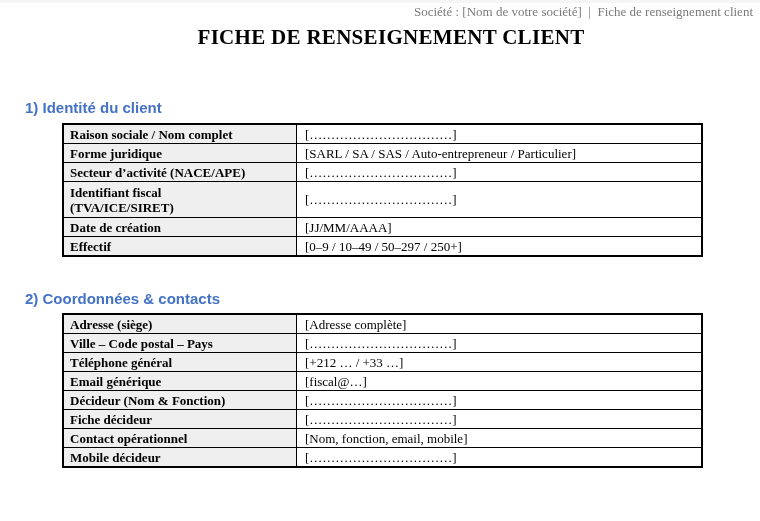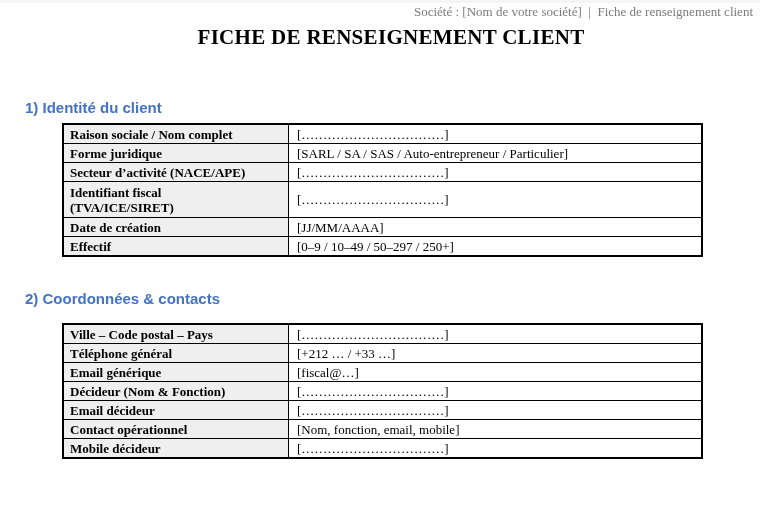--- a/index.html
+++ b/index.html
@@ -38,35 +38,35 @@
   }
   .section-heading {
     font-family: "Liberation Sans", sans-serif;
     font-weight: bold;
     font-size: 15px;
     line-height: 17px;
     color: var(--heading_blue, #4472C4);
     margin: 0 0 0 25px;
   }
   .s1 { margin-top: 50px; margin-bottom: 7px; }
-  .s2 { margin-top: 33px; margin-bottom: 16px; }
+  .s2 { margin-top: 33px; margin-bottom: 6px; }
   .form-table {
     border-collapse: collapse;
     table-layout: fixed;
     margin-left: 62px;
     width: 641px;
     border: 2px solid var(--border_black, #000);
     font-size: 13px;
   }
   .form-table td {
     border: 1px solid var(--border_black, #000);
     height: 18px;
     line-height: 15px;
     vertical-align: middle;
-    padding: 0 0 0 6px;
+    padding: 0 8px 0 6px;
     overflow: hidden;
   }
   td.label {
     width: 218px;
     background: var(--label_bg, #efefef);
     font-weight: bold;
     white-space: pre-line;
   }
   td.value { padding-left: 8px; }
   tr.tall td { height: 35px; }
@@ -112,37 +112,41 @@
         <td class="value">[0–9 / 10–49 / 50–297 / 250+]</td>
       </tr>
     </tbody>
   </table>
 
   <h2 class="section-heading s2">2) Coordonnées &amp; contacts</h2>
 
   <table class="form-table">
     <tbody>
       <tr>
+        <td class="label">Adresse (siège)</td>
+        <td class="value">[Adresse complète]</td>
+      </tr>
+      <tr>
         <td class="label">Ville – Code postal – Pays</td>
         <td class="value">[……………………………]</td>
       </tr>
       <tr>
         <td class="label">Téléphone général</td>
         <td class="value">[+212 … / +33 …]</td>
       </tr>
       <tr>
         <td class="label">Email générique</td>
         <td class="value">[fiscal@…]</td>
       </tr>
       <tr>
         <td class="label">Décideur (Nom &amp; Fonction)</td>
         <td class="value">[……………………………]</td>
       </tr>
       <tr>
-        <td class="label">Email décideur</td>
+        <td class="label">Fiche décideur</td>
         <td class="value">[……………………………]</td>
       </tr>
       <tr>
         <td class="label">Contact opérationnel</td>
         <td class="value">[Nom, fonction, email, mobile]</td>
       </tr>
       <tr>
         <td class="label">Mobile décideur</td>
         <td class="value">[……………………………]</td>
       </tr>

